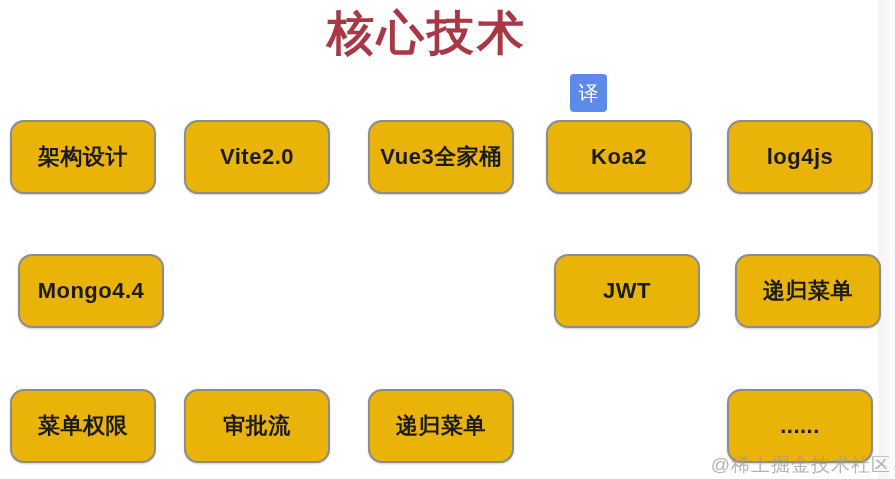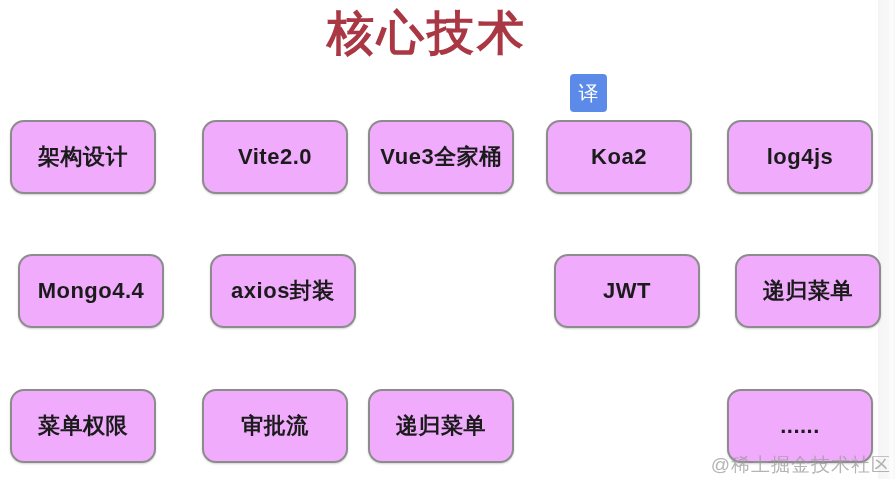--- a/index.html
+++ b/index.html
@@ -42,40 +42,40 @@
     display: flex;
     align-items: center;
     justify-content: center;
     cursor: pointer;
     padding: 0;
   }
   .box {
     position: absolute;
     width: 142px;
     height: 70px;
-    background: #f0abfc;
+    background: #eab308;
     border: 2px solid var(--box-border, #8C8C8C);
     border-radius: 14px;
     box-shadow: 0 1px 2px rgba(0,0,0,0.18);
     display: flex;
     align-items: center;
     justify-content: center;
   }
   .box span {
     font-size: 22px;
     font-weight: bold;
     color: var(--box-text, #1B1B1B);
     white-space: nowrap;
     letter-spacing: 0.5px;
   }
   .r0 { top: 120px; }
   .r1 { top: 254px; margin-left: 8px; }
   .r2 { top: 389px; }
   .c0 { left: 10px; }
-  .c1 { left: 202px; }
+  .c1 { left: 184px; }
   .c2 { left: 368px; }
   .c3 { left: 546px; }
   .c4 { left: 727px; }
   .watermark {
     position: absolute;
     right: 4px;
     bottom: 1px;
     font-size: 19px;
     letter-spacing: 1px;
     color: var(--watermark-color, #9B9B9B);
@@ -115,23 +115,20 @@
   <div class="box r0 c3">
       <span>Koa2</span>
     </div>
   <div class="box r0 c4">
       <span>log4js</span>
     </div>
 
   <div class="box r1 c0">
       <span>Mongo4.4</span>
     </div>
-  <div class="box r1 c1">
-      <span>axios封装</span>
-    </div>
   <div class="box r1 c3">
       <span>JWT</span>
     </div>
   <div class="box r1 c4">
       <span>递归菜单</span>
     </div>
 
   <div class="box r2 c0">
       <span>菜单权限</span>
     </div>

